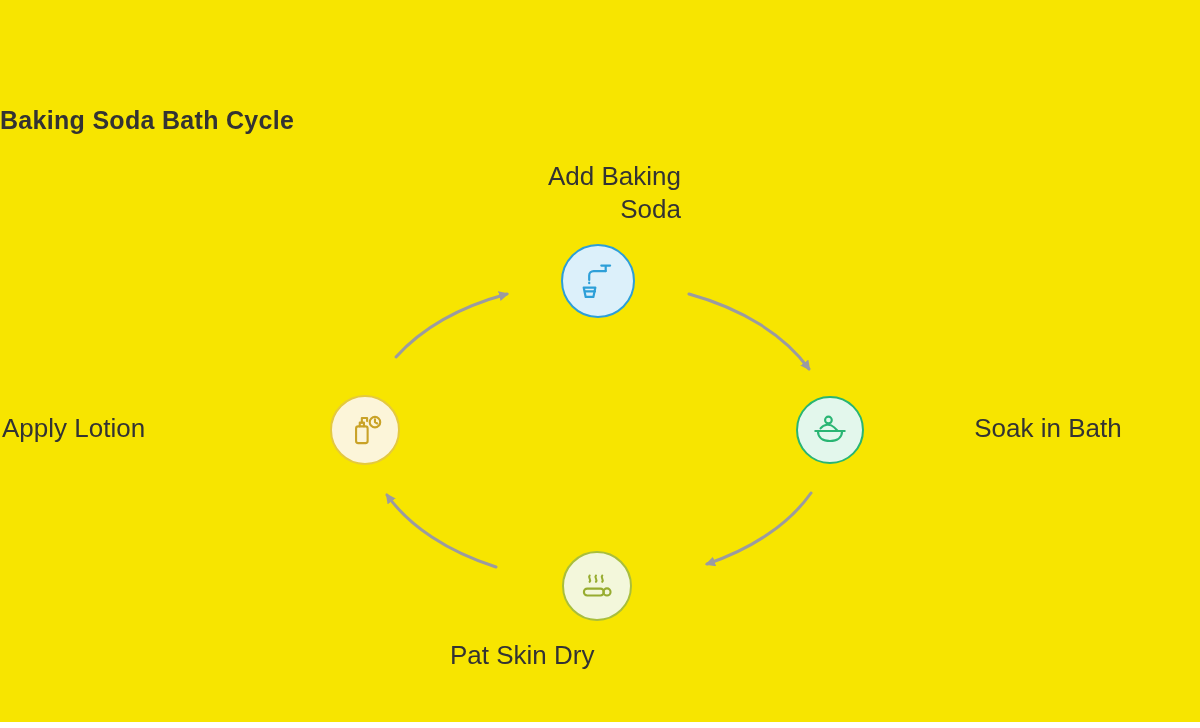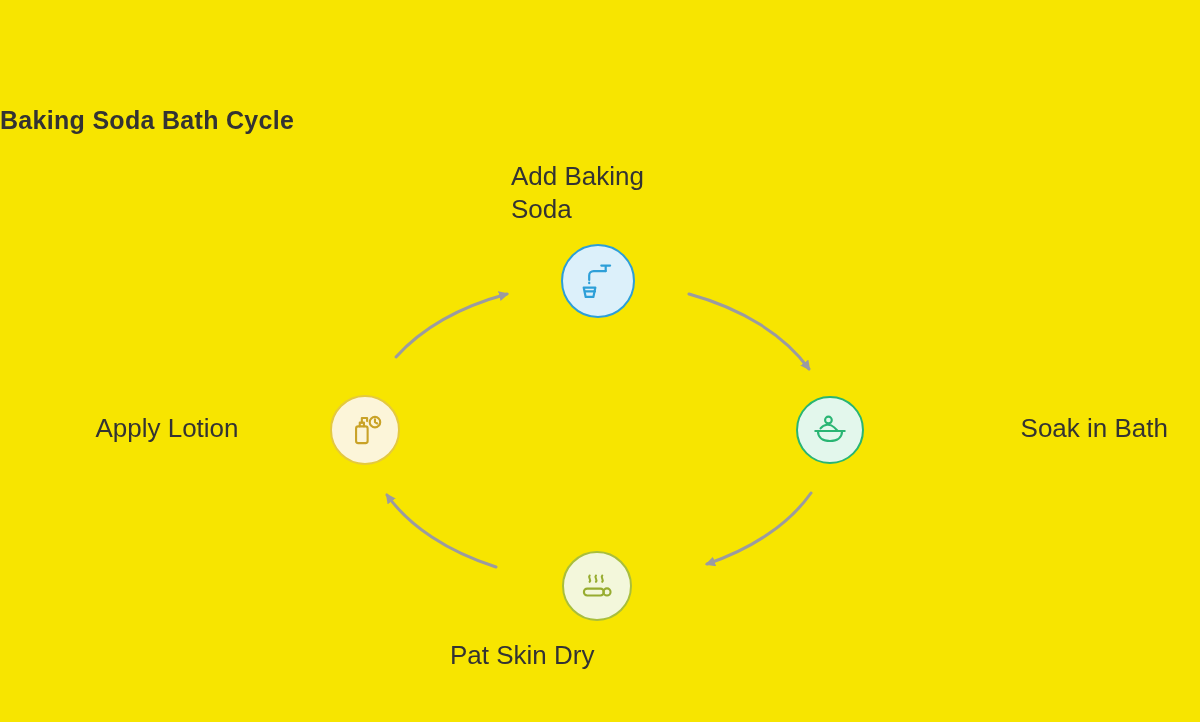--- a/index.html
+++ b/index.html
@@ -64,30 +64,30 @@
     stroke-linejoin:round;
   }
   .node-label{
     position:absolute;
     font-size:26px;
     color:var(--text);
     line-height:33px;
   }
   
   .circle-top{left:561px;top:244px;width:74px;height:74px;}
-  .label-top{left:511px;top:160px;width:170px;text-align:left;}
+  .label-top{left:511px;top:160px;width:170px;text-align:right;}
   
   .circle-right{left:796px;top:396px;width:68px;height:68px;}
-  .label-right{left:928px;top:412px;width:240px;text-align:right;}
+  .label-right{left:928px;top:412px;width:240px;text-align:center;}
   
   .circle-bottom{left:562px;top:551px;width:70px;height:70px;}
   .label-bottom{left:450px;top:639px;width:300px;}
   
   .circle-left{left:330px;top:395px;width:70px;height:70px;}
-  .label-left{left:17px;top:412px;width:300px;text-align:center;}
+  .label-left{left:2px;top:412px;width:300px;}
 </style>
 </head>
 <body>
 
 <div class="canvas">
 
   <h1 class="title">Baking Soda Bath Cycle</h1>
 
   <svg class="arrows" viewBox="0 0 1200 722" aria-hidden="true">
     <defs>

